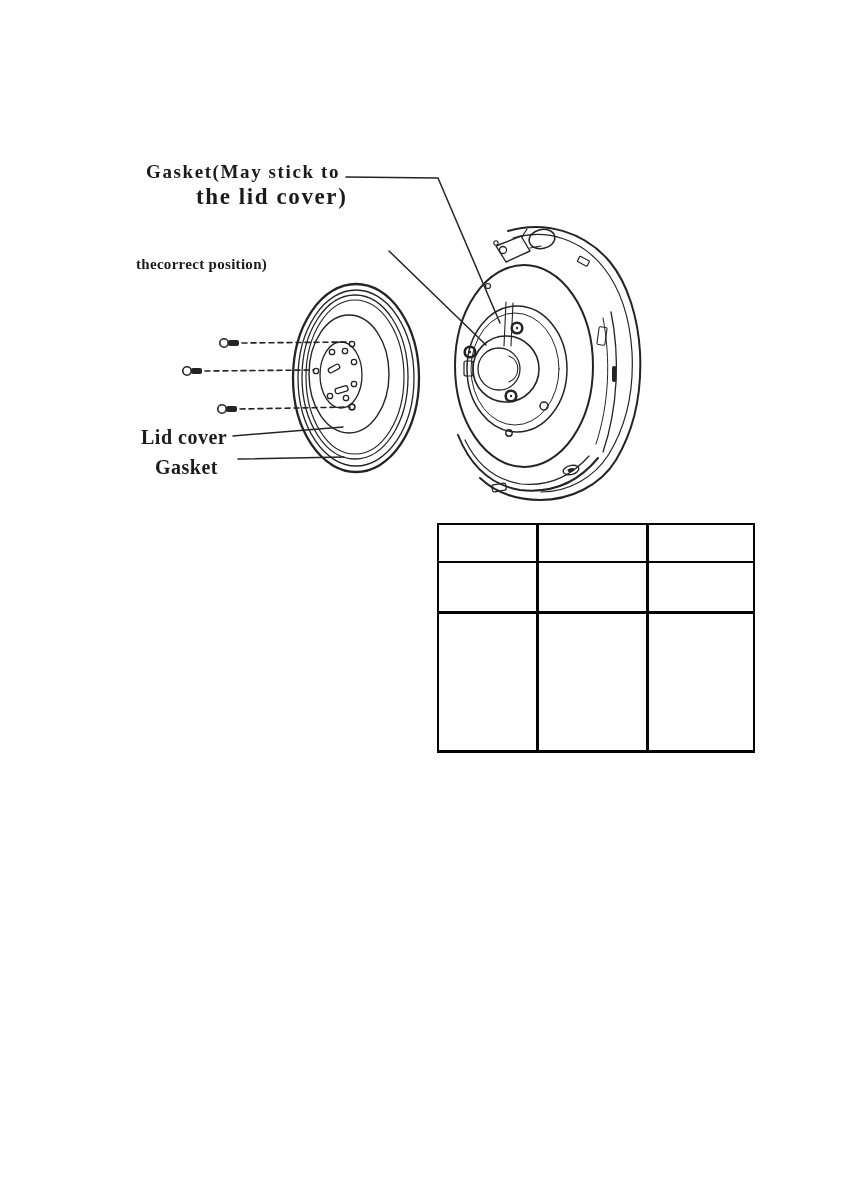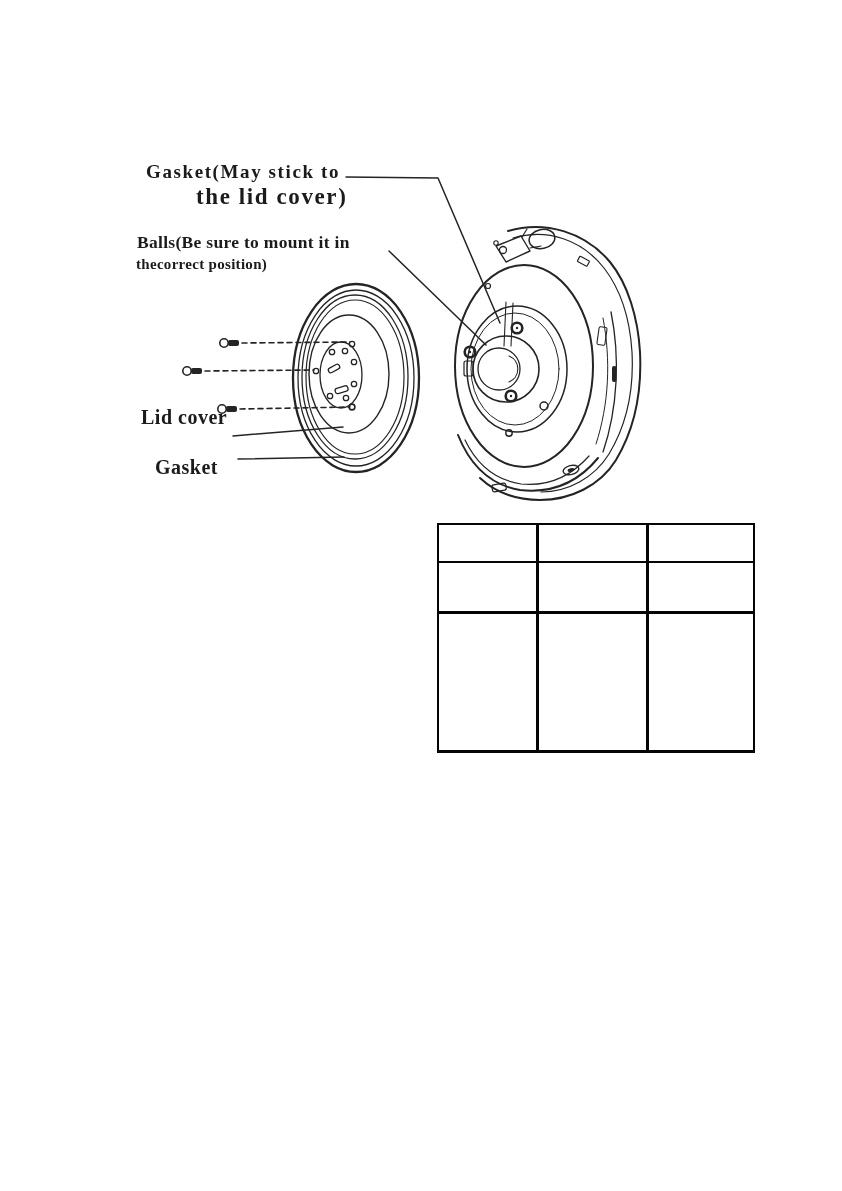--- a/index.html
+++ b/index.html
@@ -32,21 +32,21 @@
     color: #1b1b1b;
     font-weight: 700;
     white-space: nowrap;
     line-height: 1.1;
     -webkit-font-smoothing: antialiased;
   }
   .lbl-g1 { left: 146px; top: 162px; font-size: 19px; letter-spacing: 1.6px; }
   .lbl-g2 { left: 196px; top: 184px; font-size: 23px; letter-spacing: 1.6px; }
   .lbl-b1 { left: 137px; top: 233px; font-size: 17.5px; letter-spacing: 0.3px; }
   .lbl-b2 { left: 136px; top: 256px; font-size: 15px; letter-spacing: 0.3px; }
-  .lbl-lid { left: 141px; top: 406px; font-size: 20px; letter-spacing: 0.5px; }
+  .lbl-lid { left: 141px; top: 426px; font-size: 20px; letter-spacing: 0.5px; }
   .lbl-gas { left: 155px; top: 446px; font-size: 20px; letter-spacing: 0.5px; margin-top: 10px; }
 
   .ref-table {
     position: absolute;
     left: 437px;
     top: 523px;
     width: 318px;
     height: 230px;
     box-sizing: border-box;
     border: 2px solid #050505;
@@ -167,21 +167,20 @@
       <g stroke-width="1.5">
         <polyline points="346,177 438,178 500,323"></polyline>
         <line x1="389" y1="251" x2="486" y2="345"></line>
         <line x1="233" y1="436" x2="343" y2="427"></line>
         <line x1="238" y1="459" x2="344" y2="457"></line>
       </g>
     </svg>
 
     <div class="lbl lbl-g1">Gasket(May stick to</div>
     <div class="lbl lbl-g2">the lid cover)</div>
-    <div class="lbl lbl-b1">Balls(Be sure to mount it in</div>
     <div class="lbl lbl-b2">thecorrect position)</div>
     <div class="lbl lbl-lid">Lid cover</div>
     <div class="lbl lbl-gas">Gasket</div>
   </div>
 
   <div class="ref-table">
     <div class="cell r1 c1"></div>
     <div class="cell r1 c2"></div>
     <div class="cell r1 c3"></div>
     <div class="cell r2 c1"></div>

